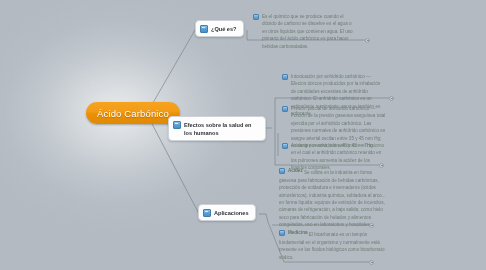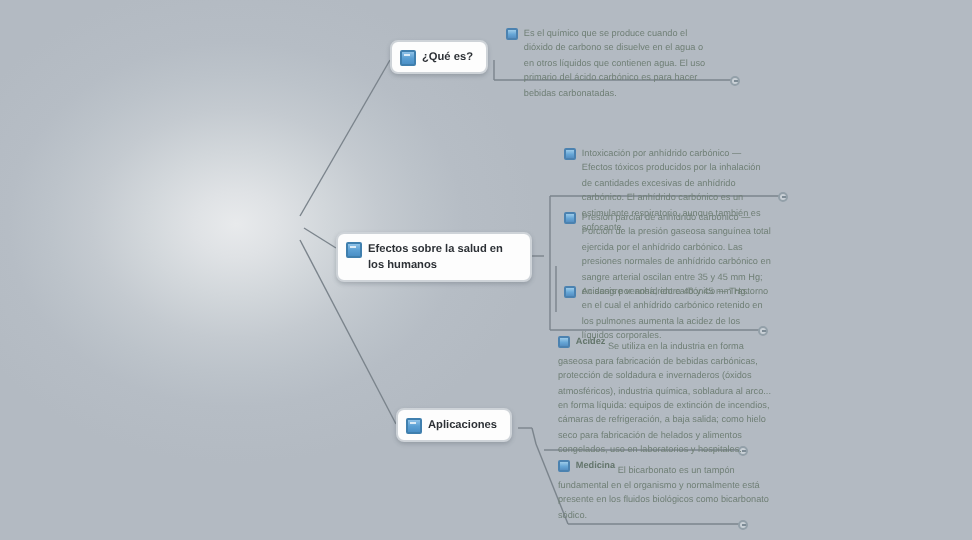--- a/index.html
+++ b/index.html
@@ -182,20 +182,23 @@
     <path d="M272 225 L372 225" stroke="#7b848c" stroke-width="0.7" fill="none"></path>
     <path d="M284 262 L372 262" stroke="#7b848c" stroke-width="0.7" fill="none"></path>
   </svg>
 
   <div class="collapse-dot" style="left:365px; top:37.5px;"></div>
   <div class="collapse-dot" style="left:389px; top:95.5px;"></div>
   <div class="collapse-dot" style="left:379px; top:162.5px;"></div>
   <div class="collapse-dot" style="left:369px; top:222.5px;"></div>
   <div class="collapse-dot" style="left:369px; top:259.5px;"></div>
 
+  <div class="central-node">
+    <span>Ácido Carbónico</span>
+  </div>
 
   <div class="branch-node" id="node-que-es">
     <span class="node-icon"></span>
     <span class="label">¿Qué es?</span>
   </div>
 
   <div class="branch-node" id="node-efectos">
     <span class="node-icon"></span>
     <span class="label">Efectos sobre la salud en los humanos</span>
   </div>

